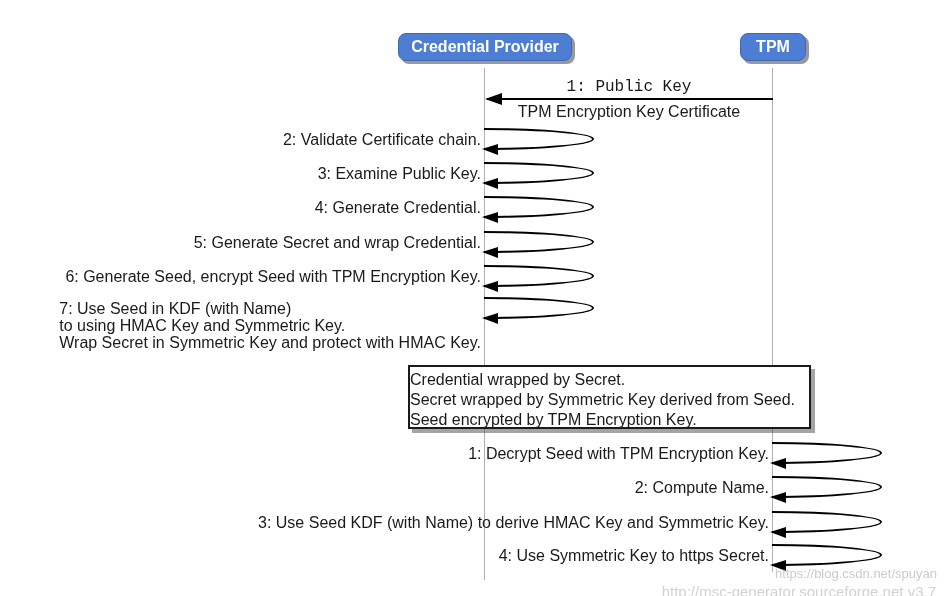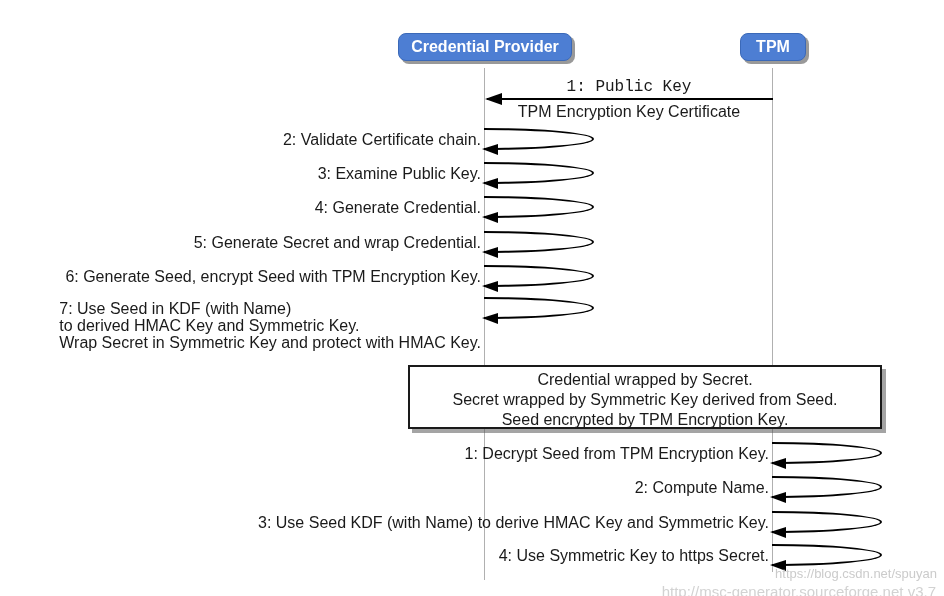--- a/index.html
+++ b/index.html
@@ -44,24 +44,24 @@
   }
   .cp-loop{left:484px;}
   .tpm-loop{left:772px;}
   .loop::after{
     content:"";position:absolute;left:-2px;top:14px;width:0;height:0;
     border-top:5px solid transparent;border-bottom:6px solid transparent;
     border-right:16px solid var(--arrow,#000);
   }
   
   .note{
-    position:absolute;left:408px;top:365px;width:474px;height:64px;box-sizing:border-box;
+    position:absolute;left:408px;top:365px;width:403px;height:64px;box-sizing:border-box;
     background:#ffffff;border:2px solid var(--note-border,#1a1a1a);
     box-shadow:4px 4px 0 rgba(90,90,90,0.55);
-    font-size:16px;line-height:20px;text-align:center;padding-top:3px;
+    font-size:16px;line-height:20px;padding-top:3px;
   }
   
   .wm1{position:absolute;top:566px;right:7px;font-size:13px;color:var(--watermark,#cbcbcb);white-space:nowrap;text-align:right;}
   .wm2{position:absolute;top:583px;right:8px;font-size:15px;color:#d2d2d2;white-space:nowrap;}
 </style>
 </head>
 <body>
 
 <div class="canvas">
 
@@ -96,34 +96,34 @@
     <div class="lbl cp-lbl">5: Generate Secret and wrap Credential.</div>
     <div class="loop cp-loop"></div>
   </div>
   <div class="row" style="top:268px">
     <div class="lbl cp-lbl">6: Generate Seed, encrypt Seed with TPM Encryption Key.</div>
     <div class="loop cp-loop"></div>
   </div>
   <div class="row" style="top:300px">
     <div class="lbl cp-lbl">
       <div>7: Use Seed in KDF (with Name)</div>
-      <div>to derived HMAC Key and Symmetric Key.</div>
+      <div>to using HMAC Key and Symmetric Key.</div>
       <div>Wrap Secret in Symmetric Key and protect with HMAC Key.</div>
     </div>
     <div class="loop cp-loop"></div>
   </div>
 
   <div class="note">
     <div>Credential wrapped by Secret.</div>
     <div>Secret wrapped by Symmetric Key derived from Seed.</div>
     <div>Seed encrypted by TPM Encryption Key.</div>
   </div>
 
   <div class="row" style="top:445px">
-    <div class="lbl tpm-lbl">1: Decrypt Seed from TPM Encryption Key.</div>
+    <div class="lbl tpm-lbl">1: Decrypt Seed with TPM Encryption Key.</div>
     <div class="loop tpm-loop"></div>
   </div>
   <div class="row" style="top:479px">
     <div class="lbl tpm-lbl">2: Compute Name.</div>
     <div class="loop tpm-loop"></div>
   </div>
   <div class="row" style="top:514px">
     <div class="lbl tpm-lbl">3: Use Seed  KDF (with Name) to derive HMAC Key and Symmetric Key.</div>
     <div class="loop tpm-loop"></div>
   </div>

